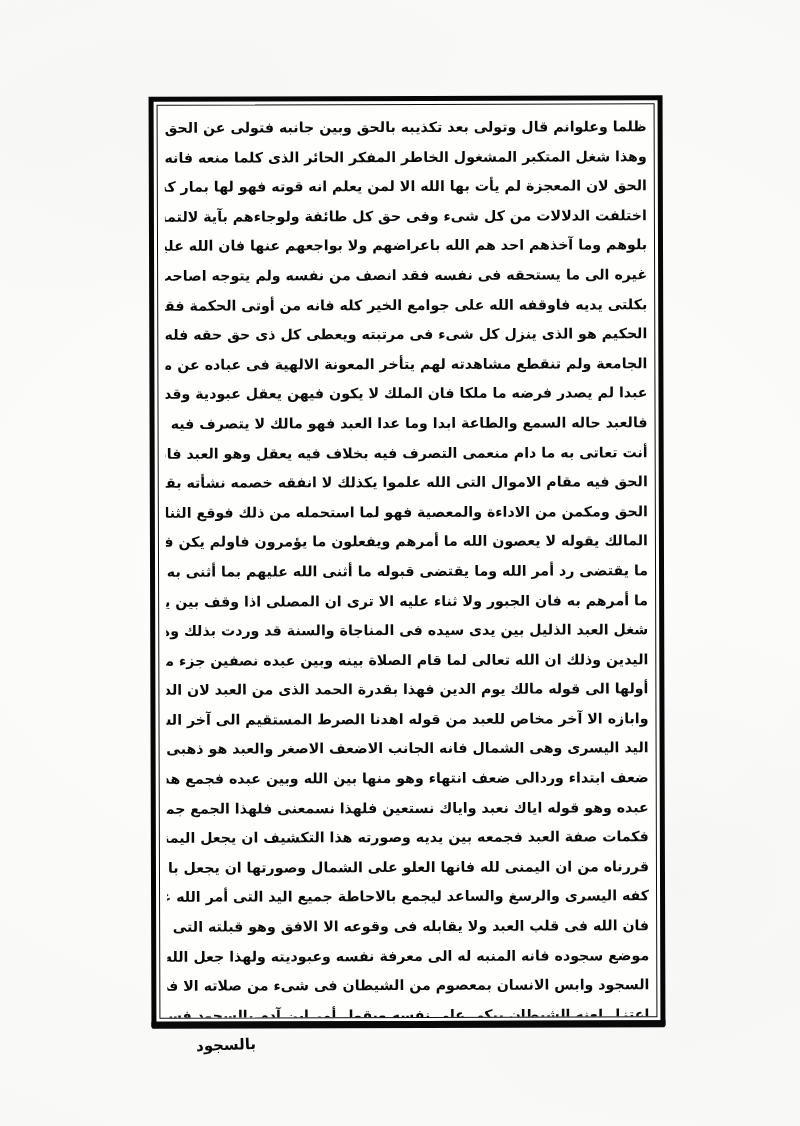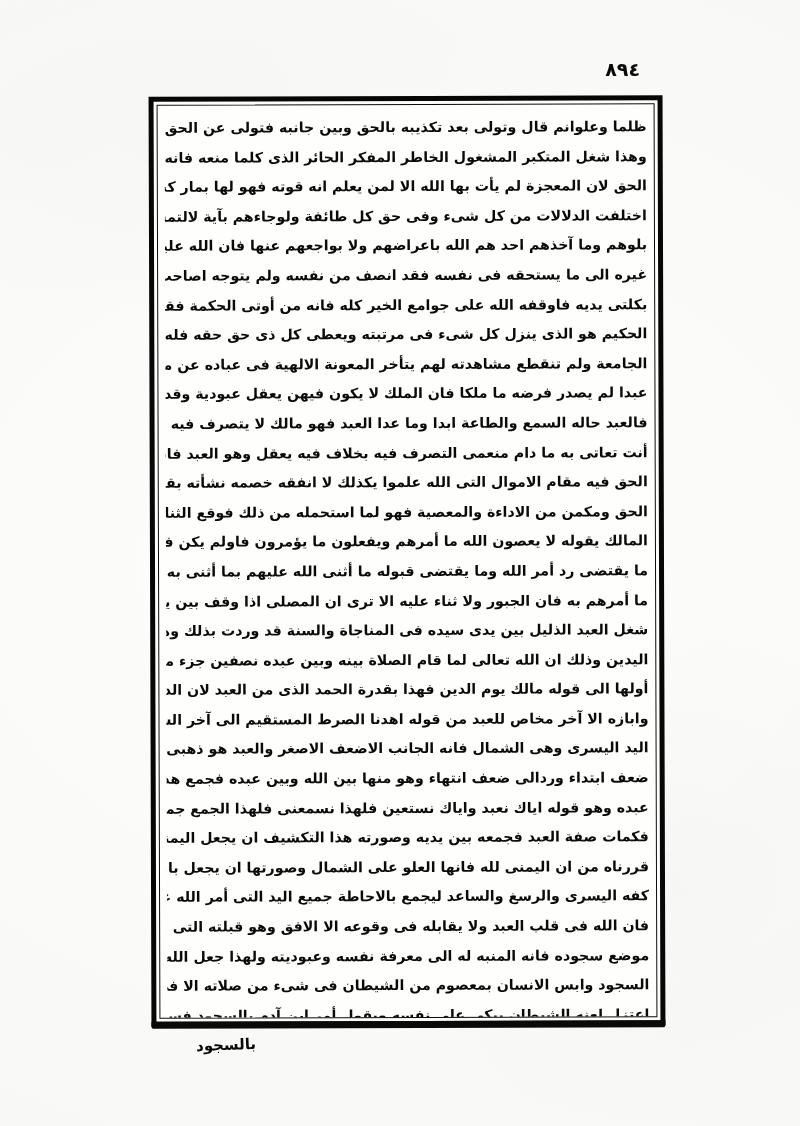--- a/index.html
+++ b/index.html
@@ -128,21 +128,20 @@
     transform: rotate(-2.2deg);
   }
 </style>
 </head>
 <body>
 
 <div id="page-sheet">
 
   <div id="scan-grain"></div>
 
-  <div id="folio-number">٤٩٨</div>
 
   <div id="text-frame">
     <div id="text-frame-inner">
       <div id="body-text">
           <div class="text-line"><span>ظلما وعلوانم قال وتولى بعد تكذيبه بالحق وبين جانبه فتولى عن الحق ثم ذهب الى اهله يتمطى</span></div>
           <div class="text-line"><span>وهذا شغل المتكبر المشغول الخاطر المفكر الحائر الذى كلما منعه فانه بالوجه الظاهر يعلم انه</span></div>
           <div class="text-line"><span>الحق لان المعجزة لم يأت بها الله الا لمن يعلم انه قوته فهو لها بمار كب اقمه منه من ذلك ولذلك</span></div>
           <div class="text-line"><span>اختلفت الدلالات من كل شىء وفى حق كل طائفة ولوجاءهم بآية لالتمس فى وجههم أن يقبلوها</span></div>
           <div class="text-line"><span>بلوهم وما آخذهم احد هم الله باعراضهم ولا بواجعهم عنها فان الله عليم حكيم عادل ومن تأخر عن حق</span></div>
           <div class="text-line"><span>غيره الى ما يستحقه فى نفسه فقد انصف من نفسه ولم يتوجه اصاحب حق علمه طلب فاز الظهر</span></div>

